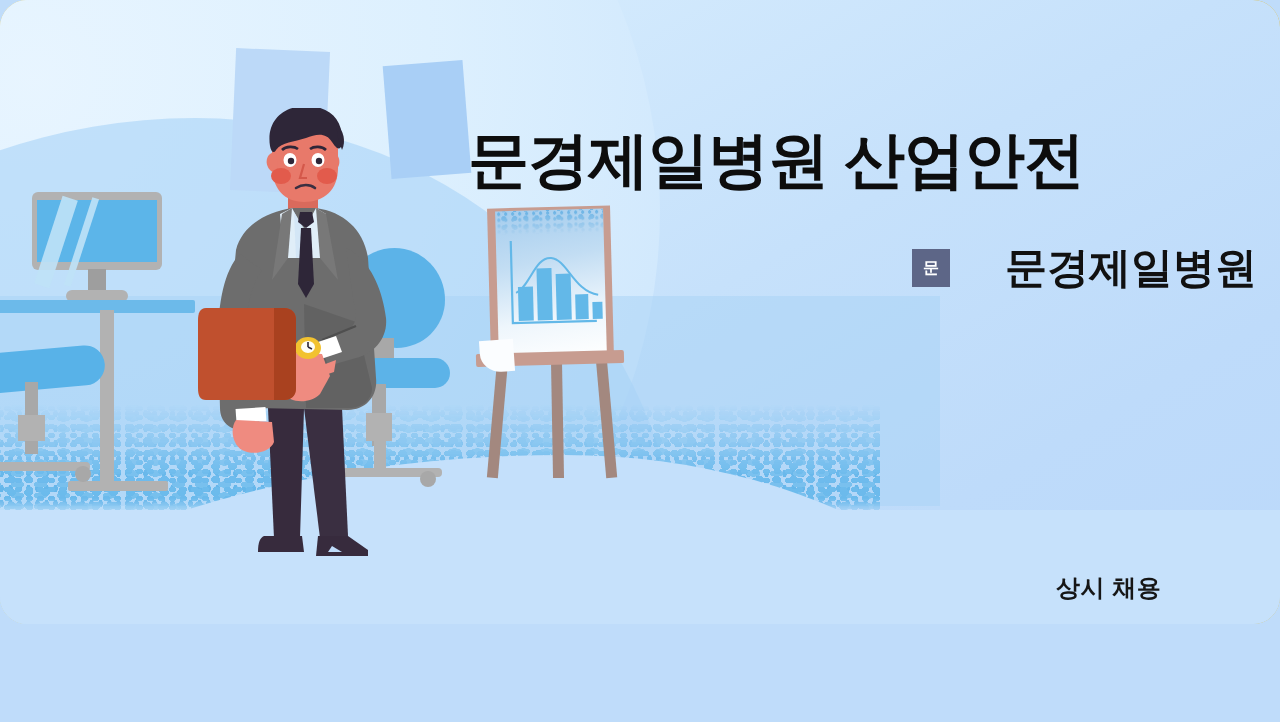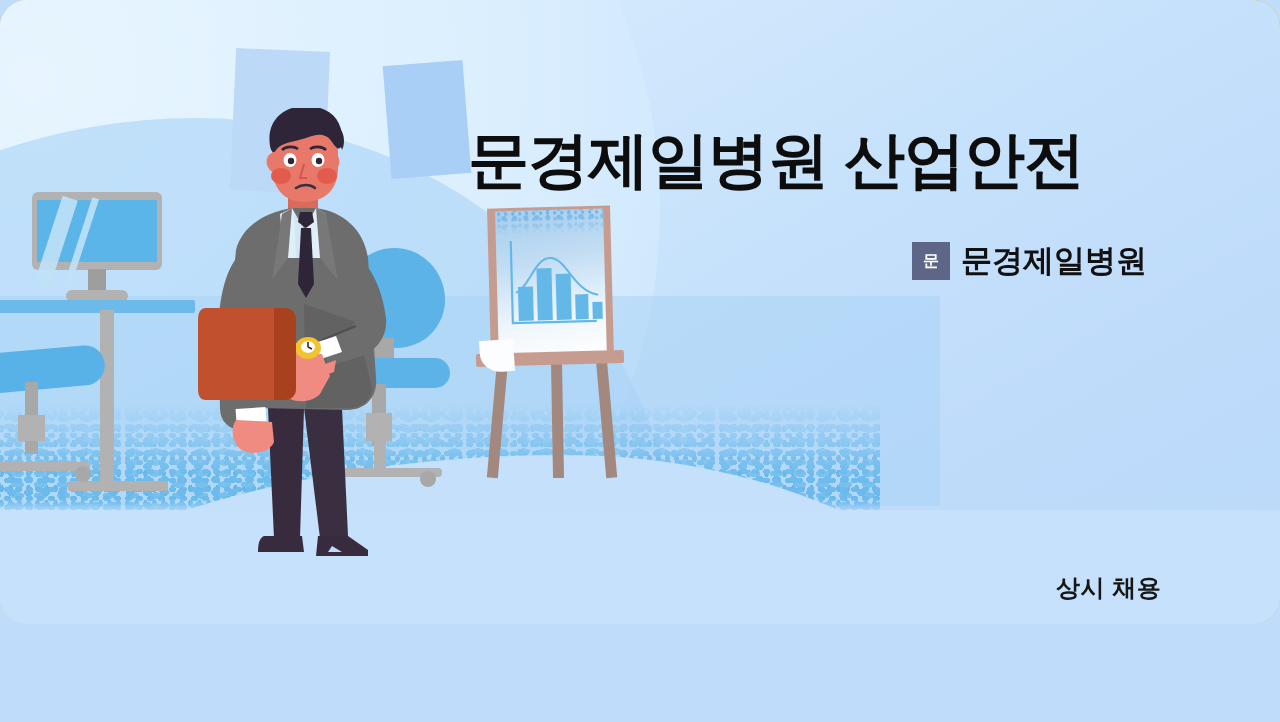--- a/index.html
+++ b/index.html
@@ -115,21 +115,21 @@
     left:468px;top:128px;width:700px;
     font-size:61px;font-weight:bold;color:#0d0d0d;
     letter-spacing:-1px;line-height:1.08;white-space:nowrap;
   }
   #company-row{left:912px;top:240px;display:flex;align-items:center;gap:11px;}
   #company-logo{
     width:38px;height:38px;background:#5d6687;color:#ffffff;
     display:flex;align-items:center;justify-content:center;
     font-size:16px;font-weight:bold;line-height:1;
   }
-  #company-name{font-size:31px;font-weight:bold;color:#111111;white-space:nowrap;}
+  #company-name{font-size:42px;font-weight:bold;color:#111111;white-space:nowrap;margin-left:44px;}
   #status{
     left:1056px;top:572px;font-size:24px;font-weight:bold;color:#161616;
     letter-spacing:.5px;white-space:nowrap;
   }
 </style>
 </head>
 <body>
 
 <div id="poster">
 

